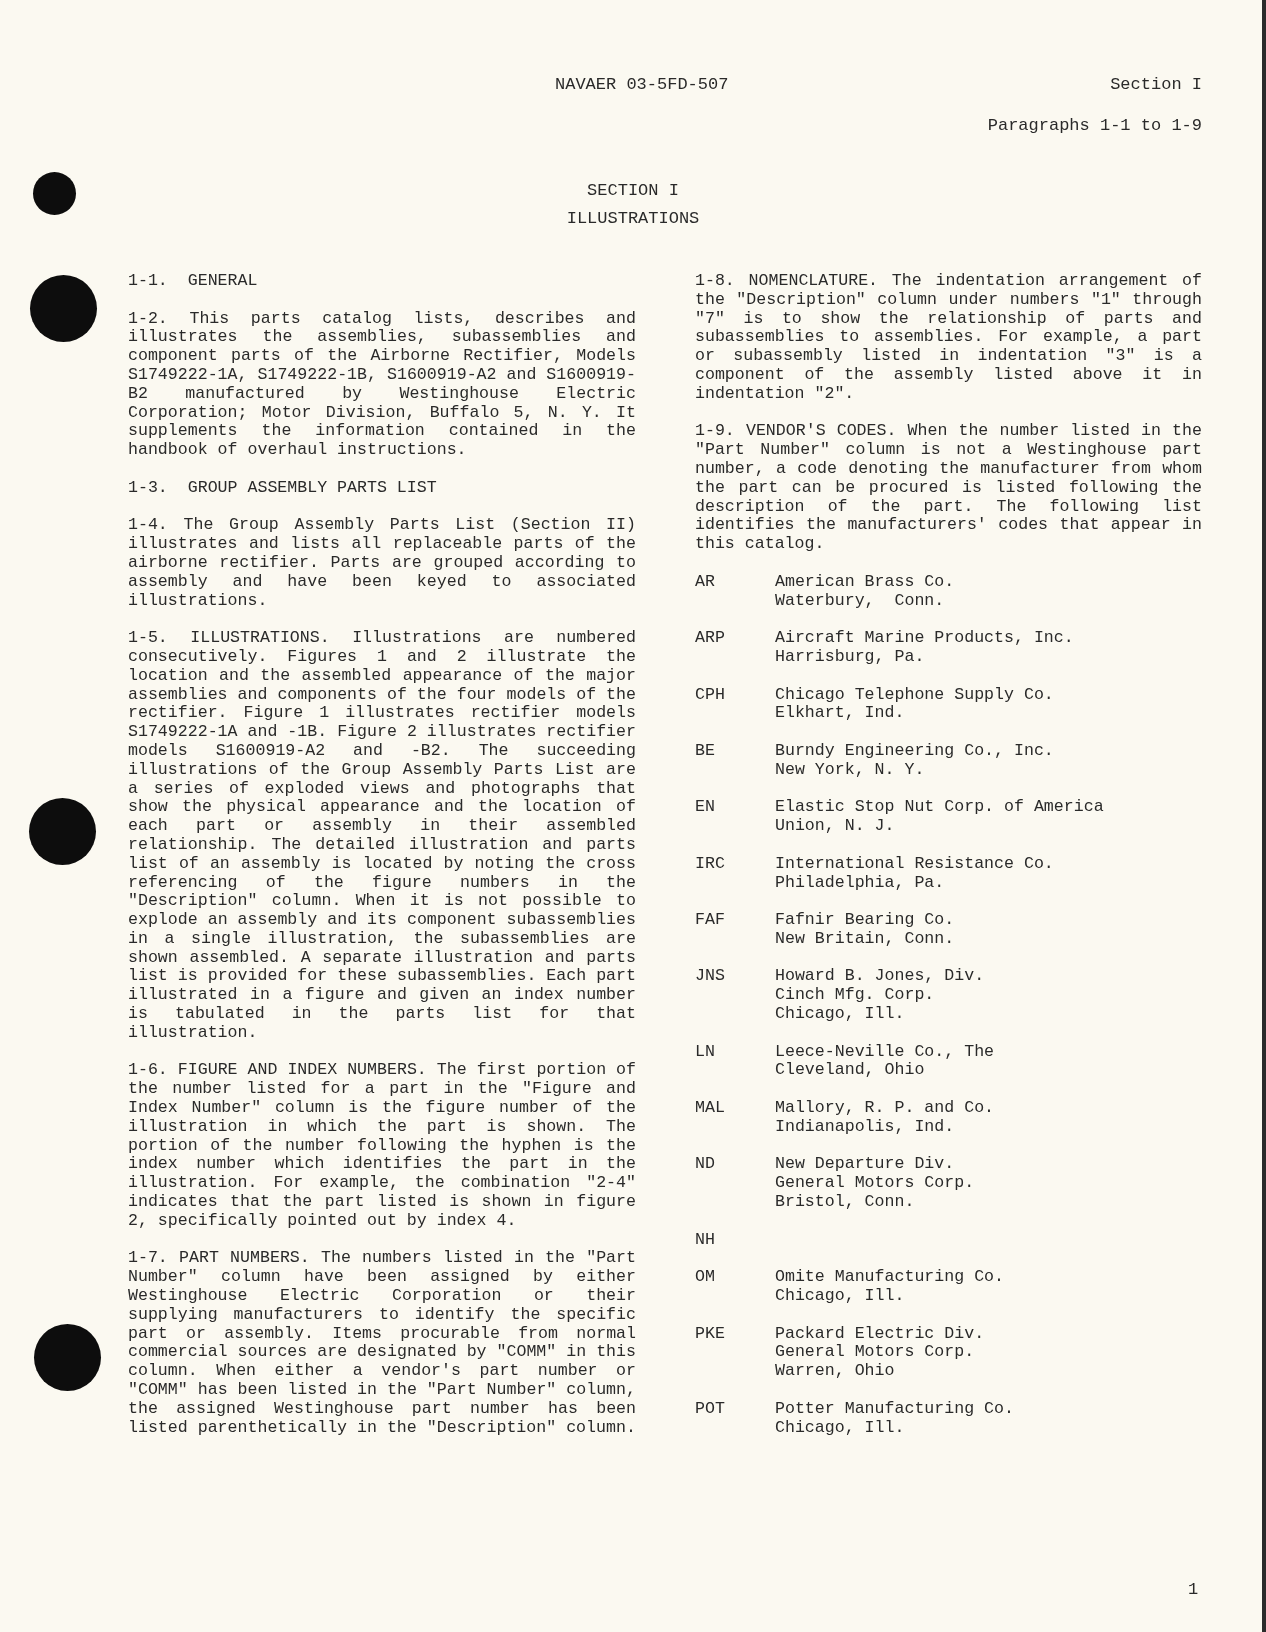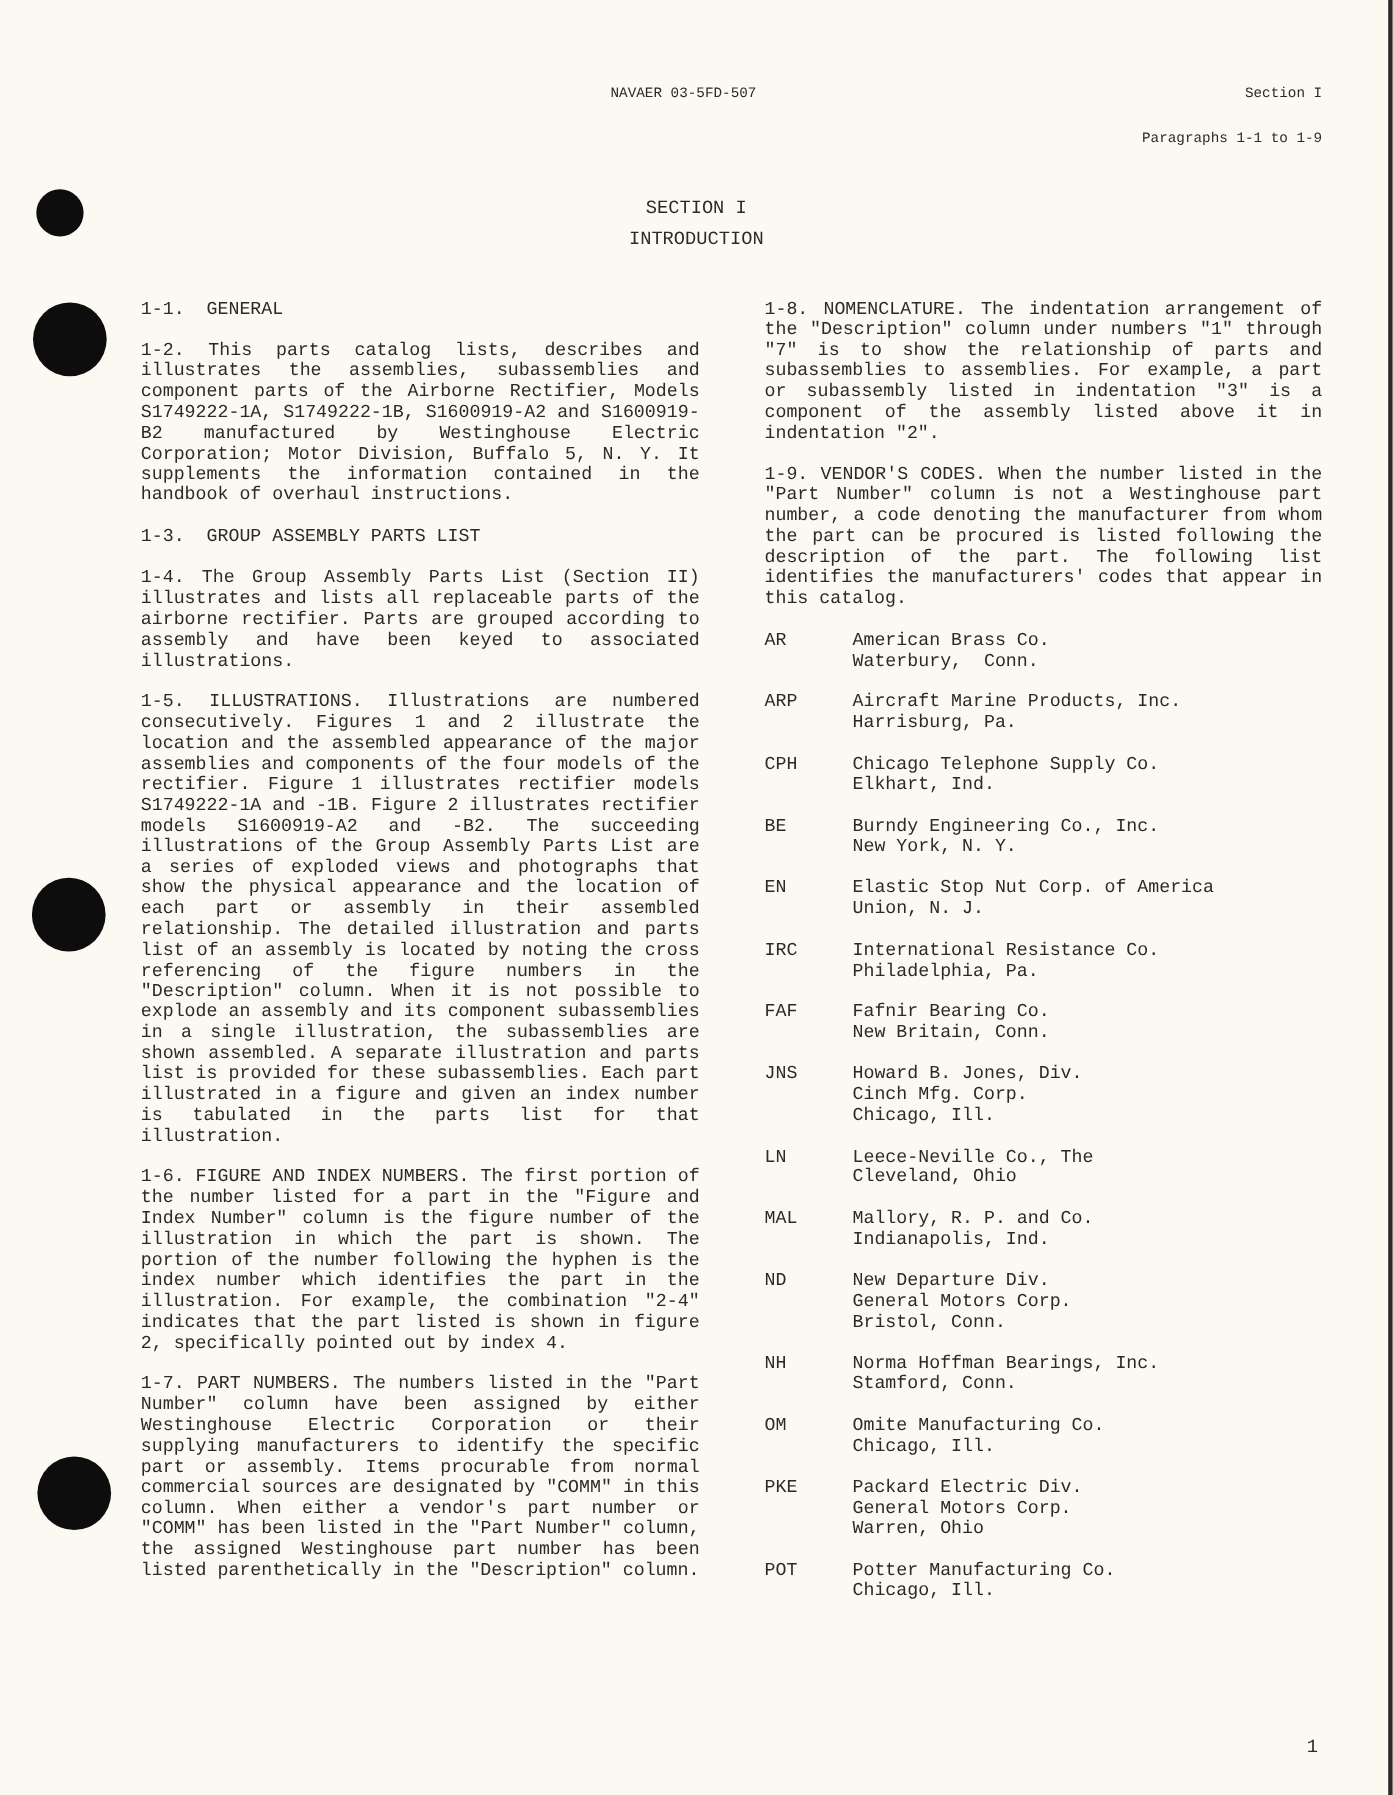--- a/index.html
+++ b/index.html
@@ -4,21 +4,21 @@
 <style>
   html, body { margin: 0; padding: 0; }
   body {
     width: 1266px; height: 1632px; position: relative; overflow: hidden;
     background: #fbf9f1;
     font-family: "Liberation Mono", "DejaVu Sans Mono", monospace;
     color: #2a2a2a;
   }
   .page-edge { position: absolute; right: 0; top: 0; width: 4px; height: 1632px; background: #2b2b2b; }
   .hole { position: absolute; border-radius: 50%; background: #0d0d0d; }
-  .hdr { position: absolute; font-size: 13px; line-height: 21px; white-space: pre; }
+  .hdr { position: absolute; font-size: 17px; line-height: 21px; white-space: pre; }
   .title { position: absolute; left: 0; width: 1266px; text-align: center; font-size: 17px; }
   .col { position: absolute; font-size: 16.6px; line-height: 18.8px; }
   .para { margin: 0 0 18.8px 0; text-align: justify; text-align-last: left; hyphens: none; }
   .heading-line { white-space: pre; }
   .vendor { display: flex; margin: 0 0 18.8px 0; }
   .vcode { width: 80px; flex: 0 0 80px; font-family: Liberation Mono, monospace; }
   .vname div { white-space: pre; }
   .pageno { position: absolute; left: 1188px; top: 1580px; font-size: 17px; }
 </style>
 </head>
@@ -29,21 +29,21 @@
 <div class="hole" style="left:33px;top:172px;width:43px;height:43px;"></div>
 <div class="hole" style="left:30px;top:275px;width:67px;height:67px;"></div>
 <div class="hole" style="left:29px;top:798px;width:67px;height:67px;"></div>
 <div class="hole" style="left:34px;top:1324px;width:67px;height:67px;"></div>
 
 <div class="hdr" style="left:555px;top:74px;">NAVAER 03-5FD-507</div>
 <div class="hdr" style="right:64px;top:74px;text-align:right;">Section I</div>
 <div class="hdr" style="right:64px;top:95px;text-align:right;margin-top:20px;">Paragraphs 1-1 to 1-9</div>
 
 <div class="title" style="top:181px;">SECTION I</div>
-<div class="title" style="top:209px;">INTRODUCTION</div>
+<div class="title" style="top:209px;">ILLUSTRATIONS</div>
 
 <div class="col" style="left:128px;top:272px;width:508px;">
   <p class="para heading-line">1-1.  GENERAL</p>
   <p class="para">1-2.  This parts catalog lists, describes and illustrates the assemblies, subassemblies and component parts of the Airborne Rectifier, Models S1749222-1A, S1749222-1B, S1600919-A2 and S1600919-B2 manufactured by Westinghouse Electric Corporation; Motor Division, Buffalo 5, N. Y.  It supplements the information contained in the handbook of overhaul instructions.</p>
   <p class="para heading-line">1-3.  GROUP ASSEMBLY PARTS LIST</p>
   <p class="para">1-4.  The Group Assembly Parts List (Section II) illustrates and lists all replaceable parts of the airborne rectifier. Parts are grouped according to assembly and have been keyed to associated illustrations.</p>
   <p class="para">1-5.  ILLUSTRATIONS.  Illustrations are numbered consecutively.  Figures 1 and 2 illustrate the location and the assembled appearance of the major assemblies and components of the four models of the rectifier.  Figure 1 illustrates rectifier models S1749222-1A and -1B.  Figure 2 illustrates rectifier models S1600919-A2 and -B2.  The succeeding illustrations of the Group Assembly Parts List are a series of exploded views and photographs that show the physical appearance and the location of each part or assembly in their assembled relationship.  The detailed illustration and parts list of an assembly is located by noting the cross referencing of the figure numbers in the "Description" column. When it is not possible to explode an assembly and its component subassemblies in a single illustration, the subassemblies are shown assembled.  A separate illustration and parts list is provided for these subassemblies. Each part illustrated in a figure and given an index number is tabulated in the parts list for that illustration.</p>
   <p class="para">1-6.  FIGURE AND INDEX NUMBERS.  The first portion of the number listed for a part in the "Figure and Index Number" column is the figure number of the illustration in which the part is shown.  The portion of the number following the hyphen is the index number which identifies the part in the illustration.  For example, the combination "2-4" indicates that the part listed is shown in figure 2, specifically pointed out by index 4.</p>
   <p class="para">1-7.  PART NUMBERS. The numbers listed in the "Part Number" column have been assigned by either Westinghouse Electric Corporation or their supplying manufacturers to identify the specific part or assembly.  Items procurable from normal commercial sources are designated by "COMM" in this column.  When either a vendor's part number or "COMM" has been listed in the "Part Number" column, the assigned Westinghouse part number has been listed parenthetically in the "Description" column.</p>
 </div>
@@ -127,24 +127,20 @@
       <div class="vendor">
     <div class="vcode">ND</div>
     <div class="vname">
           <div>New Departure Div.</div>
           <div>General Motors Corp.</div>
           <div>Bristol, Conn.</div>
         </div>
   </div>
       <div class="vendor">
     <div class="vcode">NH</div>
-    <div class="vname">
-          <div>Norma Hoffman Bearings, Inc.</div>
-          <div>Stamford, Conn.</div>
-        </div>
   </div>
       <div class="vendor">
     <div class="vcode">OM</div>
     <div class="vname">
           <div>Omite Manufacturing Co.</div>
           <div>Chicago, Ill.</div>
         </div>
   </div>
       <div class="vendor">
     <div class="vcode">PKE</div>

